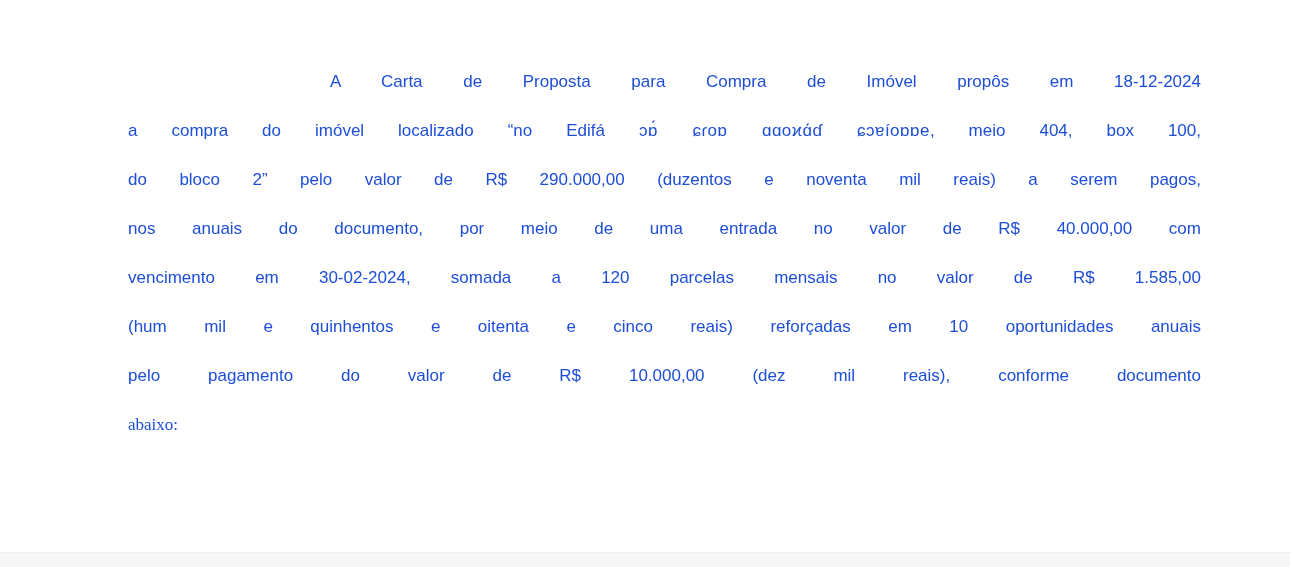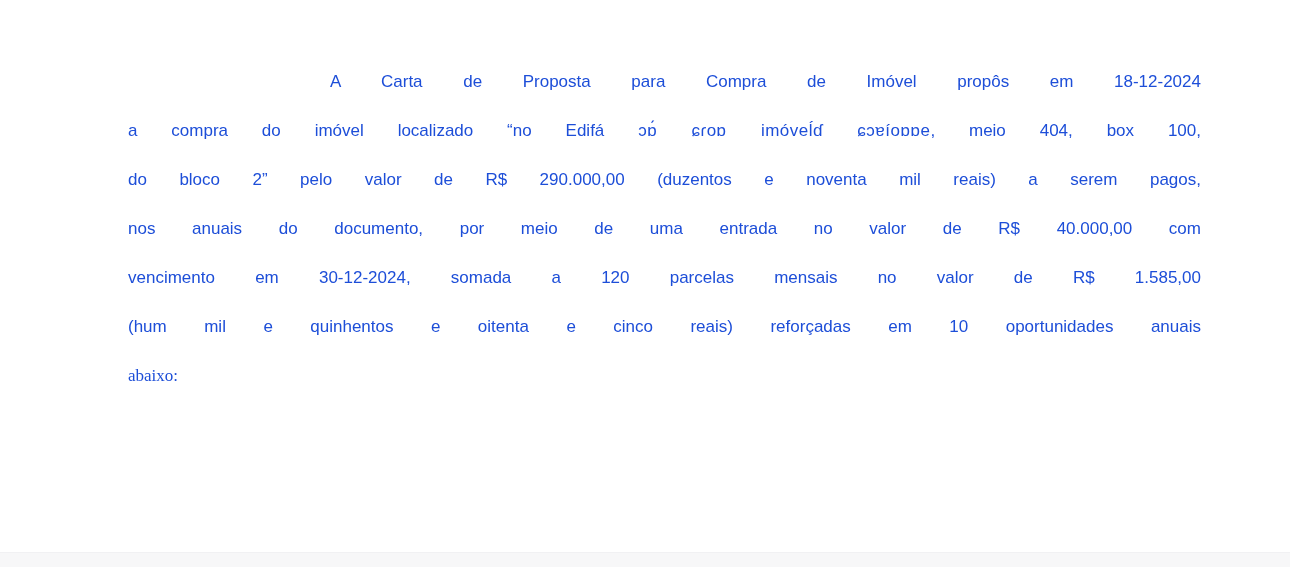--- a/index.html
+++ b/index.html
@@ -56,21 +56,22 @@
     background: #f7f7f8;
     border-top: 1px solid #f1f1f3;
   }
 </style>
 </head>
 <body>
 
 <div class="page">
   <div class="paragraph">
       <div class="line indent"><span>A Carta de Proposta para Compra de Imóvel propôs em 18-12-2024</span></div>
-      <div class="line"><span>a compra do imóvel localizado “</span><span class="it">no Edifá </span><span class="garbled">ɔɒ́ ɕɾoɒ imóveĺɗ ɕɔɐíoɒɒe</span><span class="it">, meio 404, box 100,</span></div>
+      <div class="line"><span>a compra do imóvel localizado “</span><span class="it">no Edifá </span><span class="garbled">ɔɒ́ ɕɾoɒ ɑɑoϰɑ́ɗ ɕɔɐíoɒɒe</span><span class="it">, meio 404, box 100,</span></div>
       <div class="line"><span class="it">do bloco 2”</span><span> pelo valor de R$ 290.000,00 (duzentos e noventa mil reais) a serem pagos,</span></div>
       <div class="line"><span>nos anuais do documento, por meio de uma entrada no valor de R$ 40.000,00 com</span></div>
-      <div class="line"><span>vencimento em 30-12-2024, somada a 120 parcelas mensais no valor de R$ 1.585,00</span></div>
+      <div class="line"><span>vencimento em 30-02-2024, somada a 120 parcelas mensais no valor de R$ 1.585,00</span></div>
       <div class="line"><span>(hum mil e quinhentos e oitenta e cinco reais) reforçadas em 10 oportunidades anuais</span></div>
+      <div class="line"><span>pelo pagamento do valor de R$ 10.000,00 (dez mil reais), conforme documento</span></div>
       <div class="line last"><span>abaixo:</span></div>
     </div>
   <div class="bottom-bar"></div>
 </div>
 
 </body></html>

